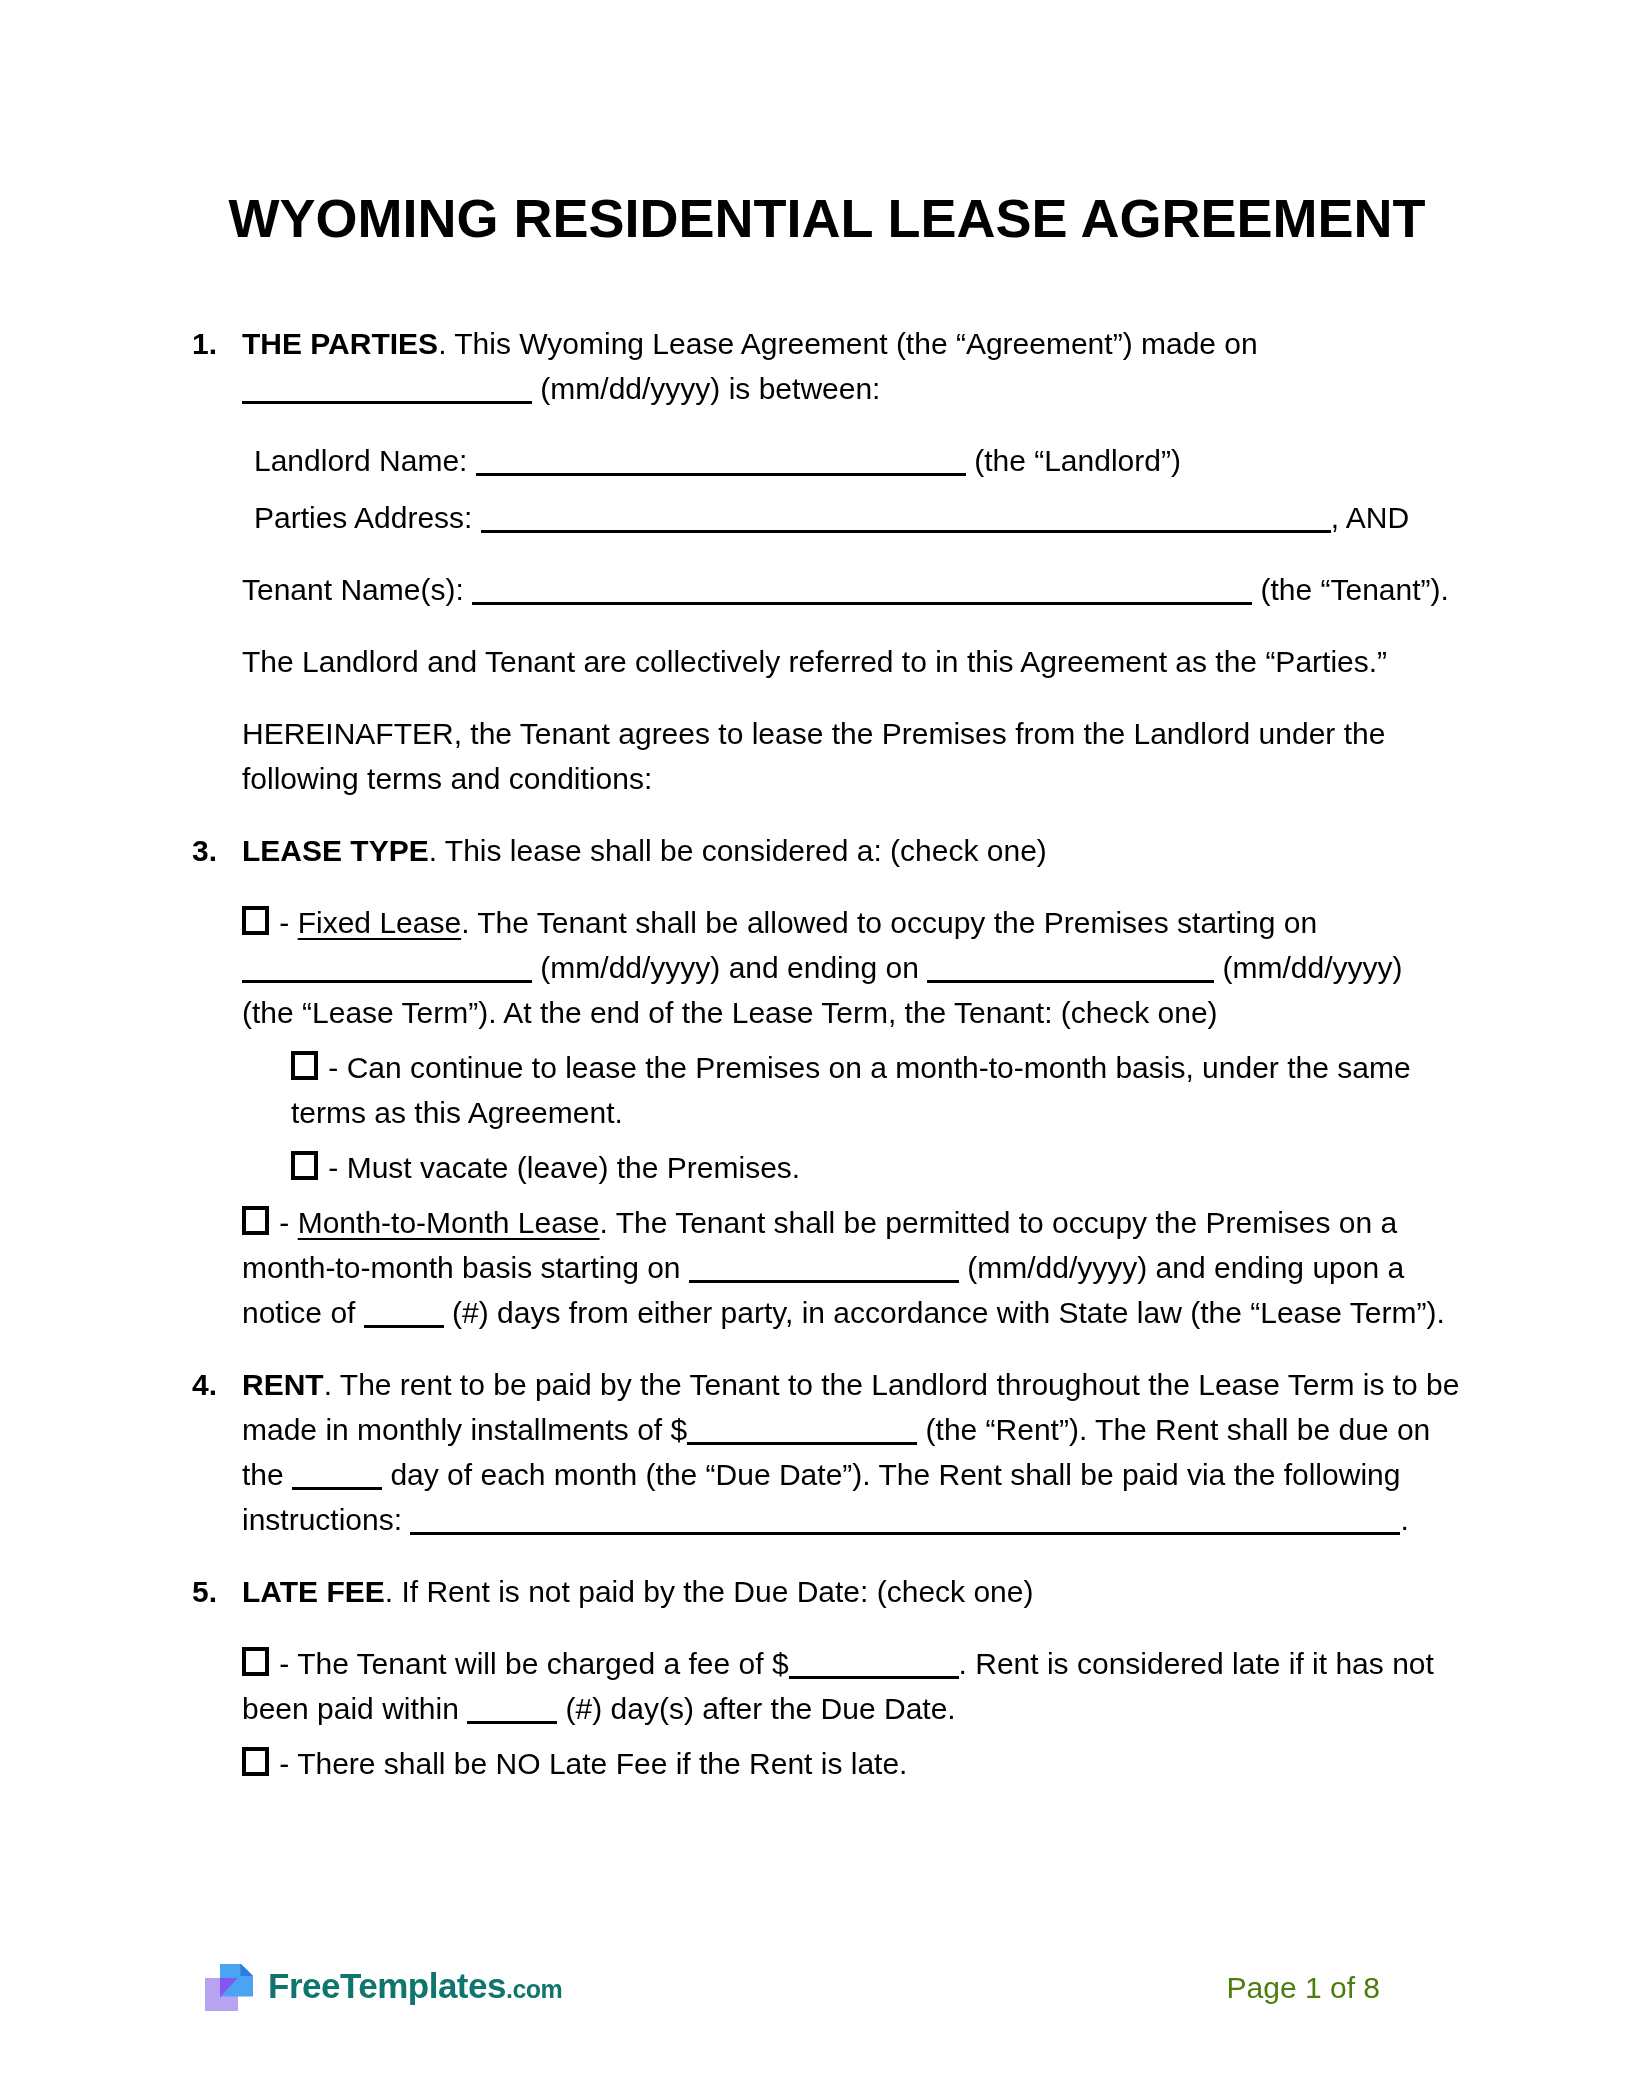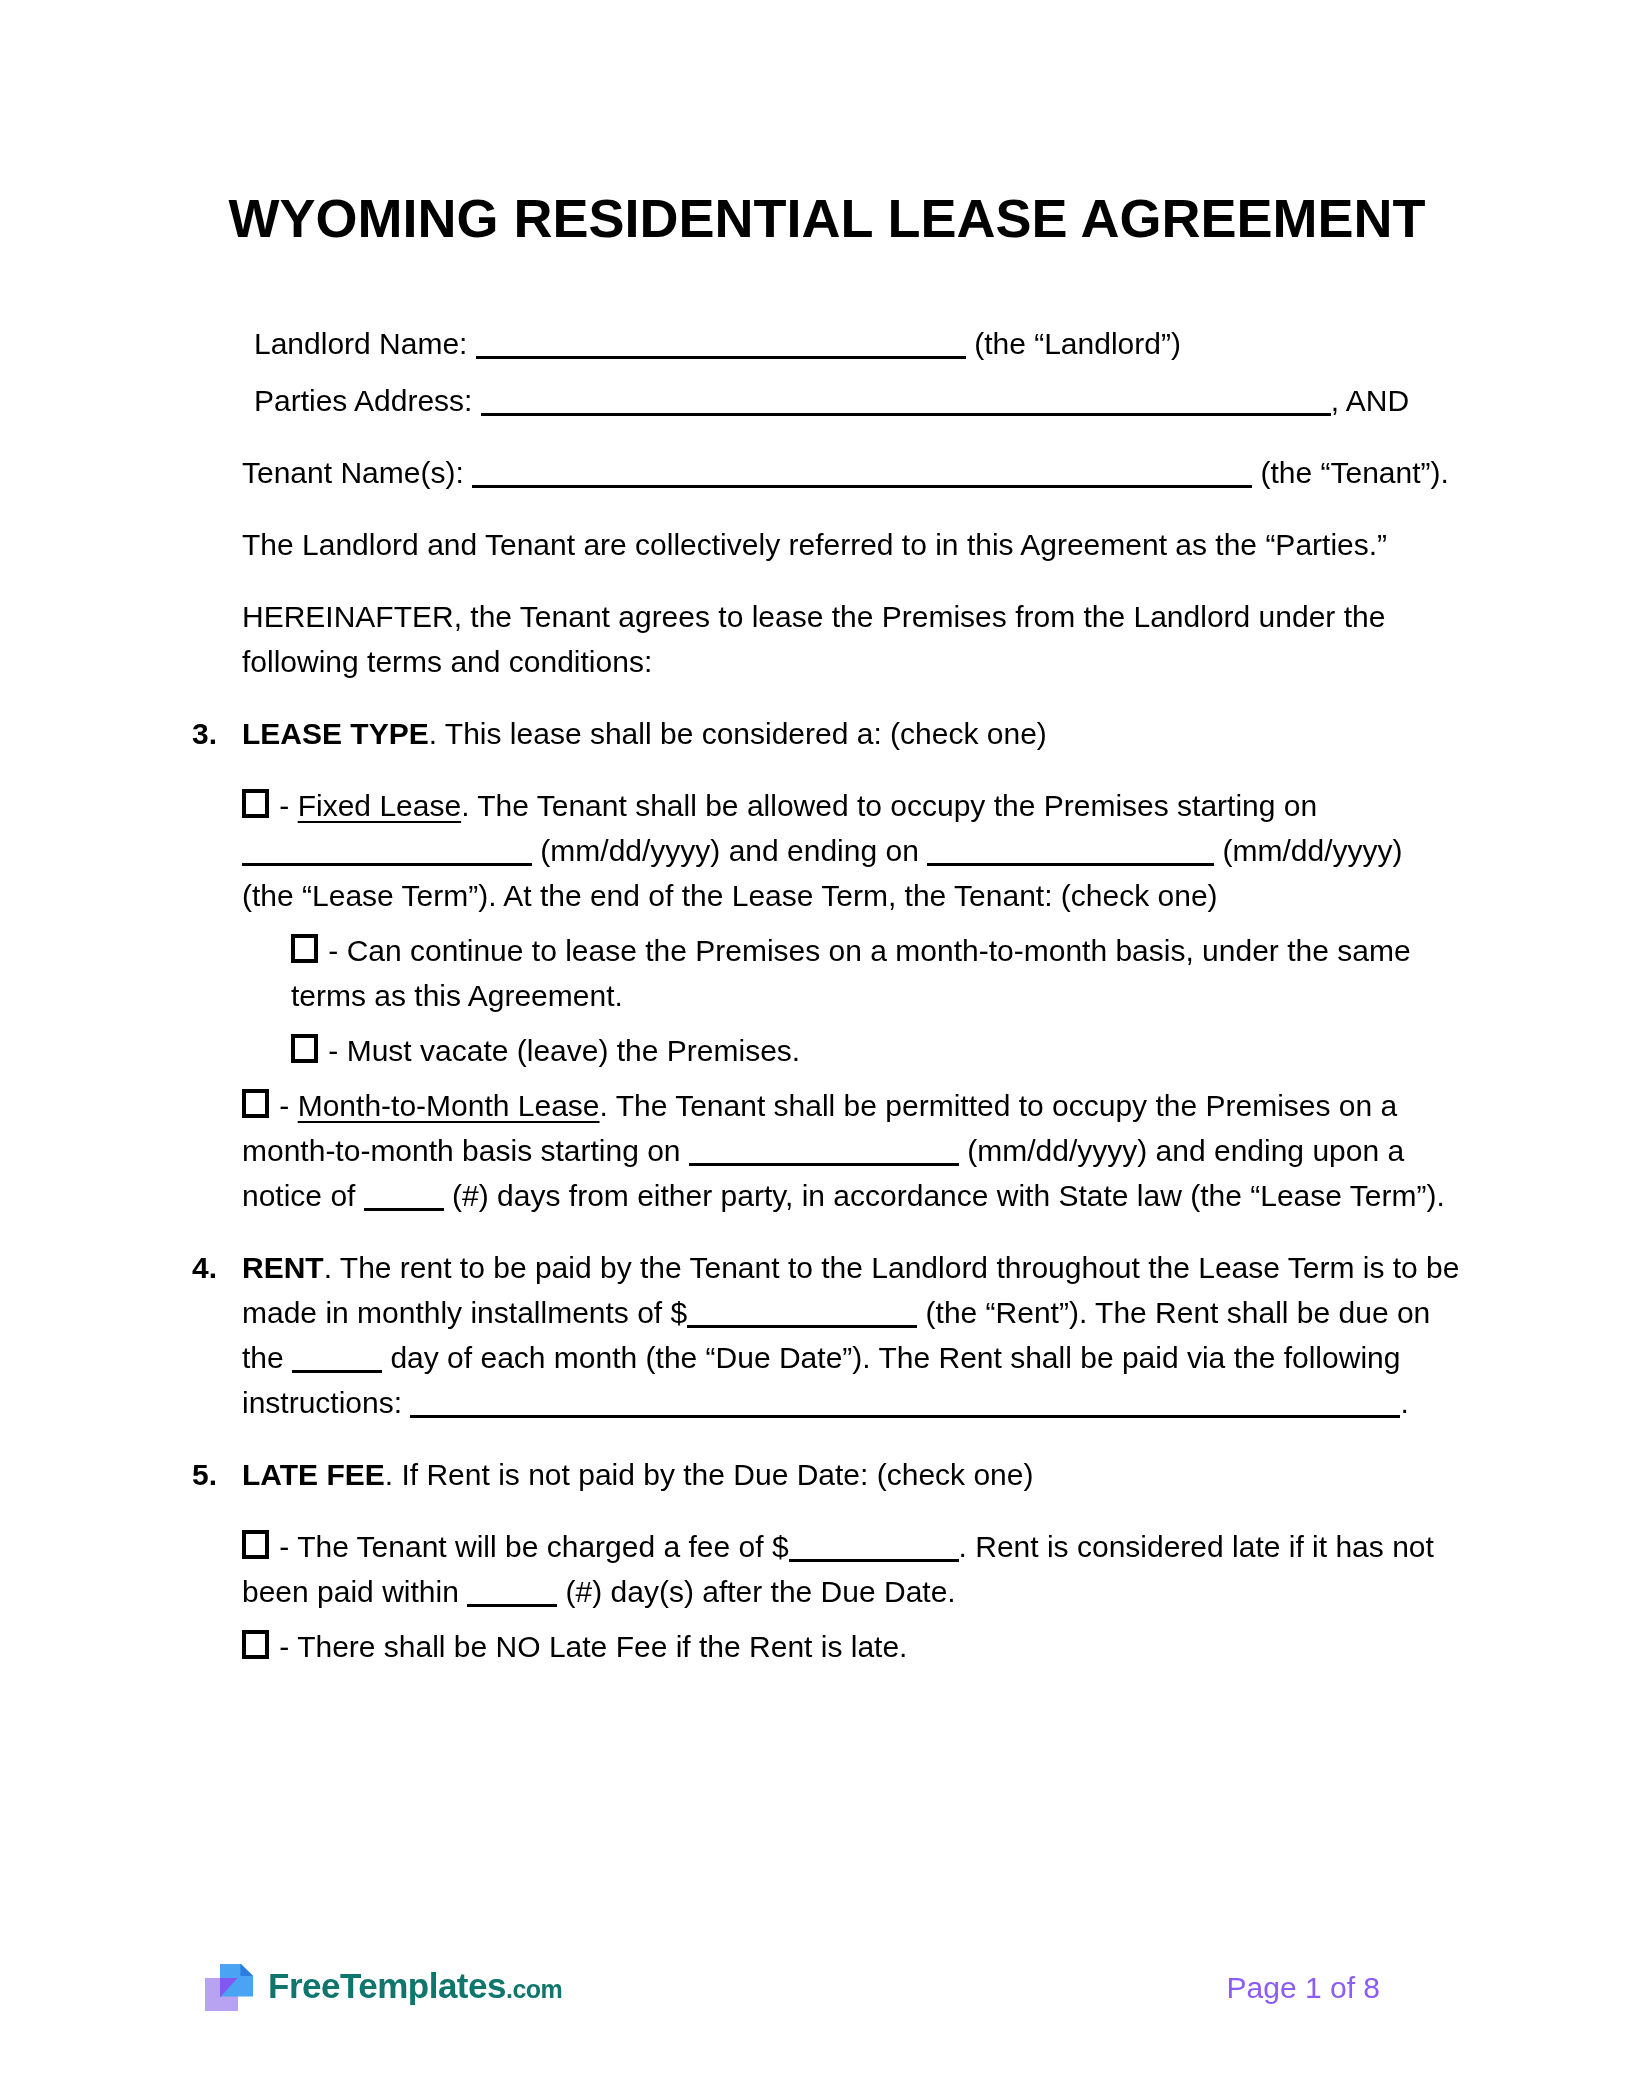--- a/index.html
+++ b/index.html
@@ -49,29 +49,32 @@
   .logo-icon { position:relative; width:48px; height:48px; }
   .li-purple { position:absolute; left:0; top:14px; width:33px; height:33px; background:#b7a3f1; }
   .li-blue   { position:absolute; left:15px; top:0; width:33px; height:33px; background:#4ba4f3;
                clip-path:polygon(0 0, 62% 0, 100% 38%, 100% 100%, 0 100%); }
   .li-fold   { position:absolute; left:15px; top:0; width:33px; height:33px; background:#2b7cdf;
                clip-path:polygon(62% 0, 100% 38%, 62% 38%); }
   .li-overlap{ position:absolute; left:15px; top:14px; width:18px; height:20px; background:#8158ef;
                clip-path:polygon(0 0, 100% 0, 0 100%); }
   .brand { font-size:35px; font-weight:bold; color:#0f766e; letter-spacing:-0.5px; line-height:48px; }
   .brand .tld { font-size:25px; }
-  .pageno { font-size:30px; color:#8b5cf6; }
+  .pageno { font-size:30px; color:#4d7c0f; }
 </style>
 </head>
 <body>
 
 <div class="page">
 
   <h1 class="title">WYOMING RESIDENTIAL LEASE AGREEMENT</h1>
 
+  <p class="sect"><span class="num">1.</span><b>THE PARTIES</b><span>. This Wyoming Lease Agreement (the “Agreement”) made on</span>
+    <span class="blank w290"></span>
+    <span>(mm/dd/yyyy) is between:</span></p>
 
   <div class="sub grp">
     <p class="m0"><span>Landlord Name:</span>
       <span class="blank w490"></span>
       <span>(the “Landlord”)</span></p>
     <p class="m0"><span>Parties Address:</span>
       <span class="blank w850"></span><span>, AND</span></p>
   </div>
 
   <p class="sub"><span>Tenant Name(s):</span>

